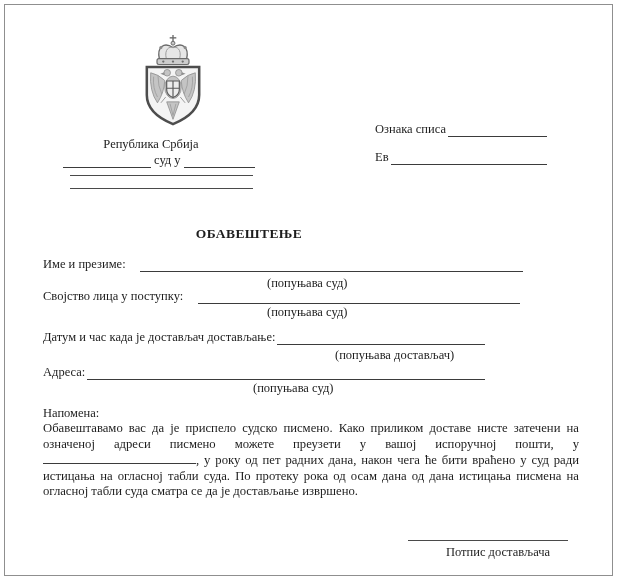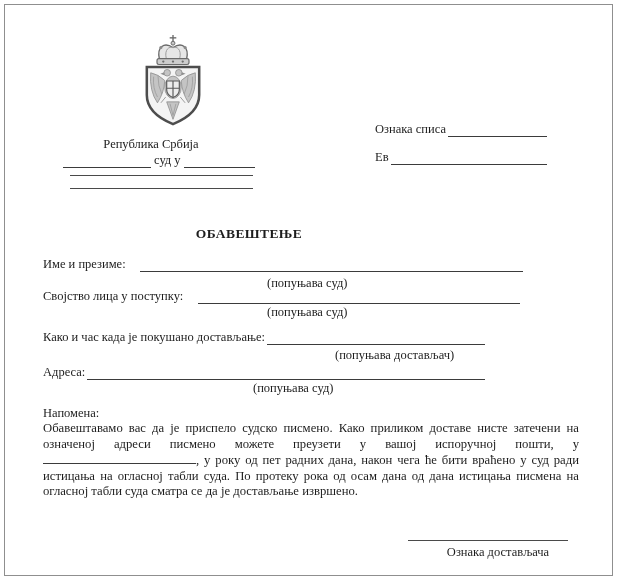--- a/index.html
+++ b/index.html
@@ -110,30 +110,30 @@
 </div>
 <div class="note" style="left:267px; top:276px;">(попуњава суд)</div>
 
 <div class="abs flex-row fs" style="left:43px; top:289px; width:477px;gap:13px;">
   <span class="flabel">Својство лица у поступку:</span>
   <span class="fill"></span>
 </div>
 <div class="note" style="left:267px; top:305px;">(попуњава суд)</div>
 
 <div class="abs flex-row fs" style="left:43px; top:330px; width:442px;">
-  <span class="flabel">Како и час када је покушано достављање:</span>
+  <span class="flabel">Датум и час када је достављач достављање:</span>
   <span class="fill"></span>
 </div>
 <div class="note" style="left:335px; top:348px;">(попуњава достављач)</div>
 
 <div class="abs flex-row fs" style="left:43px; top:365px; width:442px;">
   <span class="flabel">Адреса:</span>
   <span class="fill"></span>
 </div>
 <div class="note" style="left:253px; top:381px;">(попуњава суд)</div>
 
 <div class="abs fs" style="left:43px; top:406px;">Напомена:</div>
 <div class="para" style="left:43px; top:421px; width:536px;">
   <span>Обавештавамо вас да је приспело судско писмено. Како приликом доставе нисте затечени на означеној адреси писмено можете преузети у вашој испоручној пошти, у</span><span class="inline-blank"></span><span>, у року од пет радних дана, након чега ће бити враћено у суд ради истицања на огласној табли суда. По протеку рока од осам дана од дана истицања писмена на огласној табли суда сматра се да је достављање извршено.</span>
 </div>
 
 <div class="rule" style="left:408px; top:540px; width:160px;"></div>
-<div class="abs fs center" style="left:418px; top:545px; width:160px;">Ознака достављача</div>
+<div class="abs fs center" style="left:418px; top:545px; width:160px;">Потпис достављача</div>
 
 </body></html>

